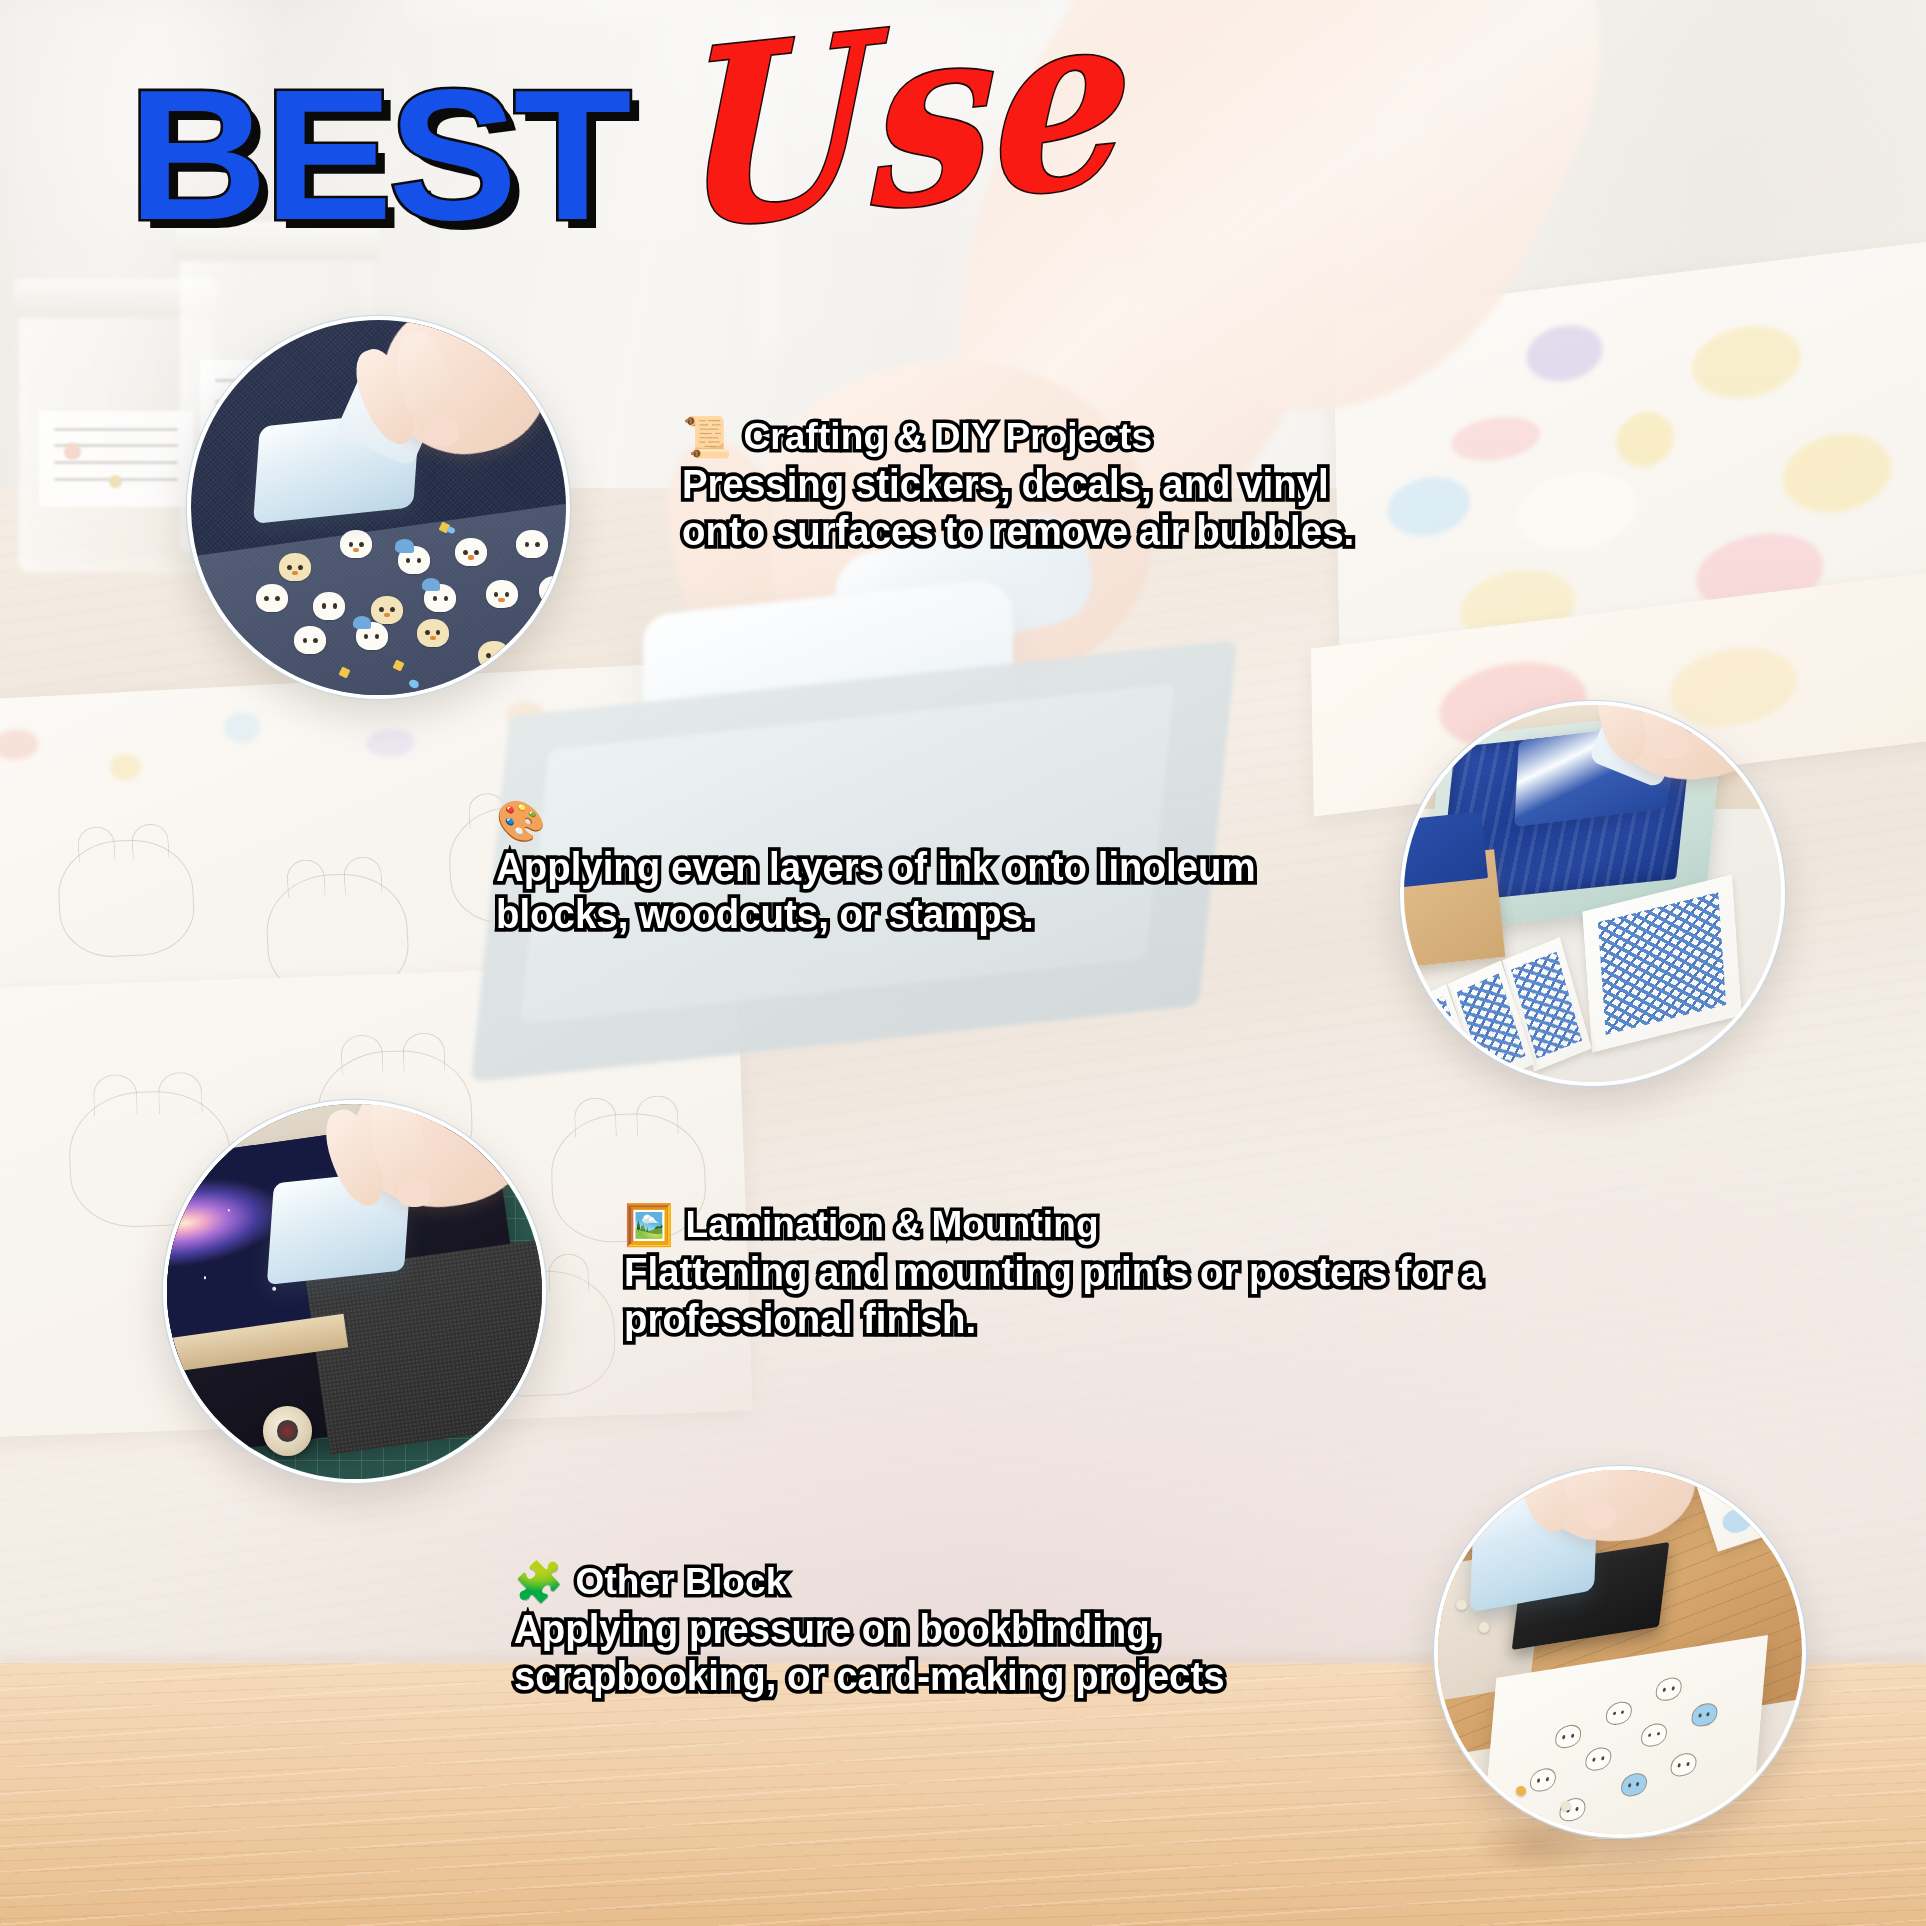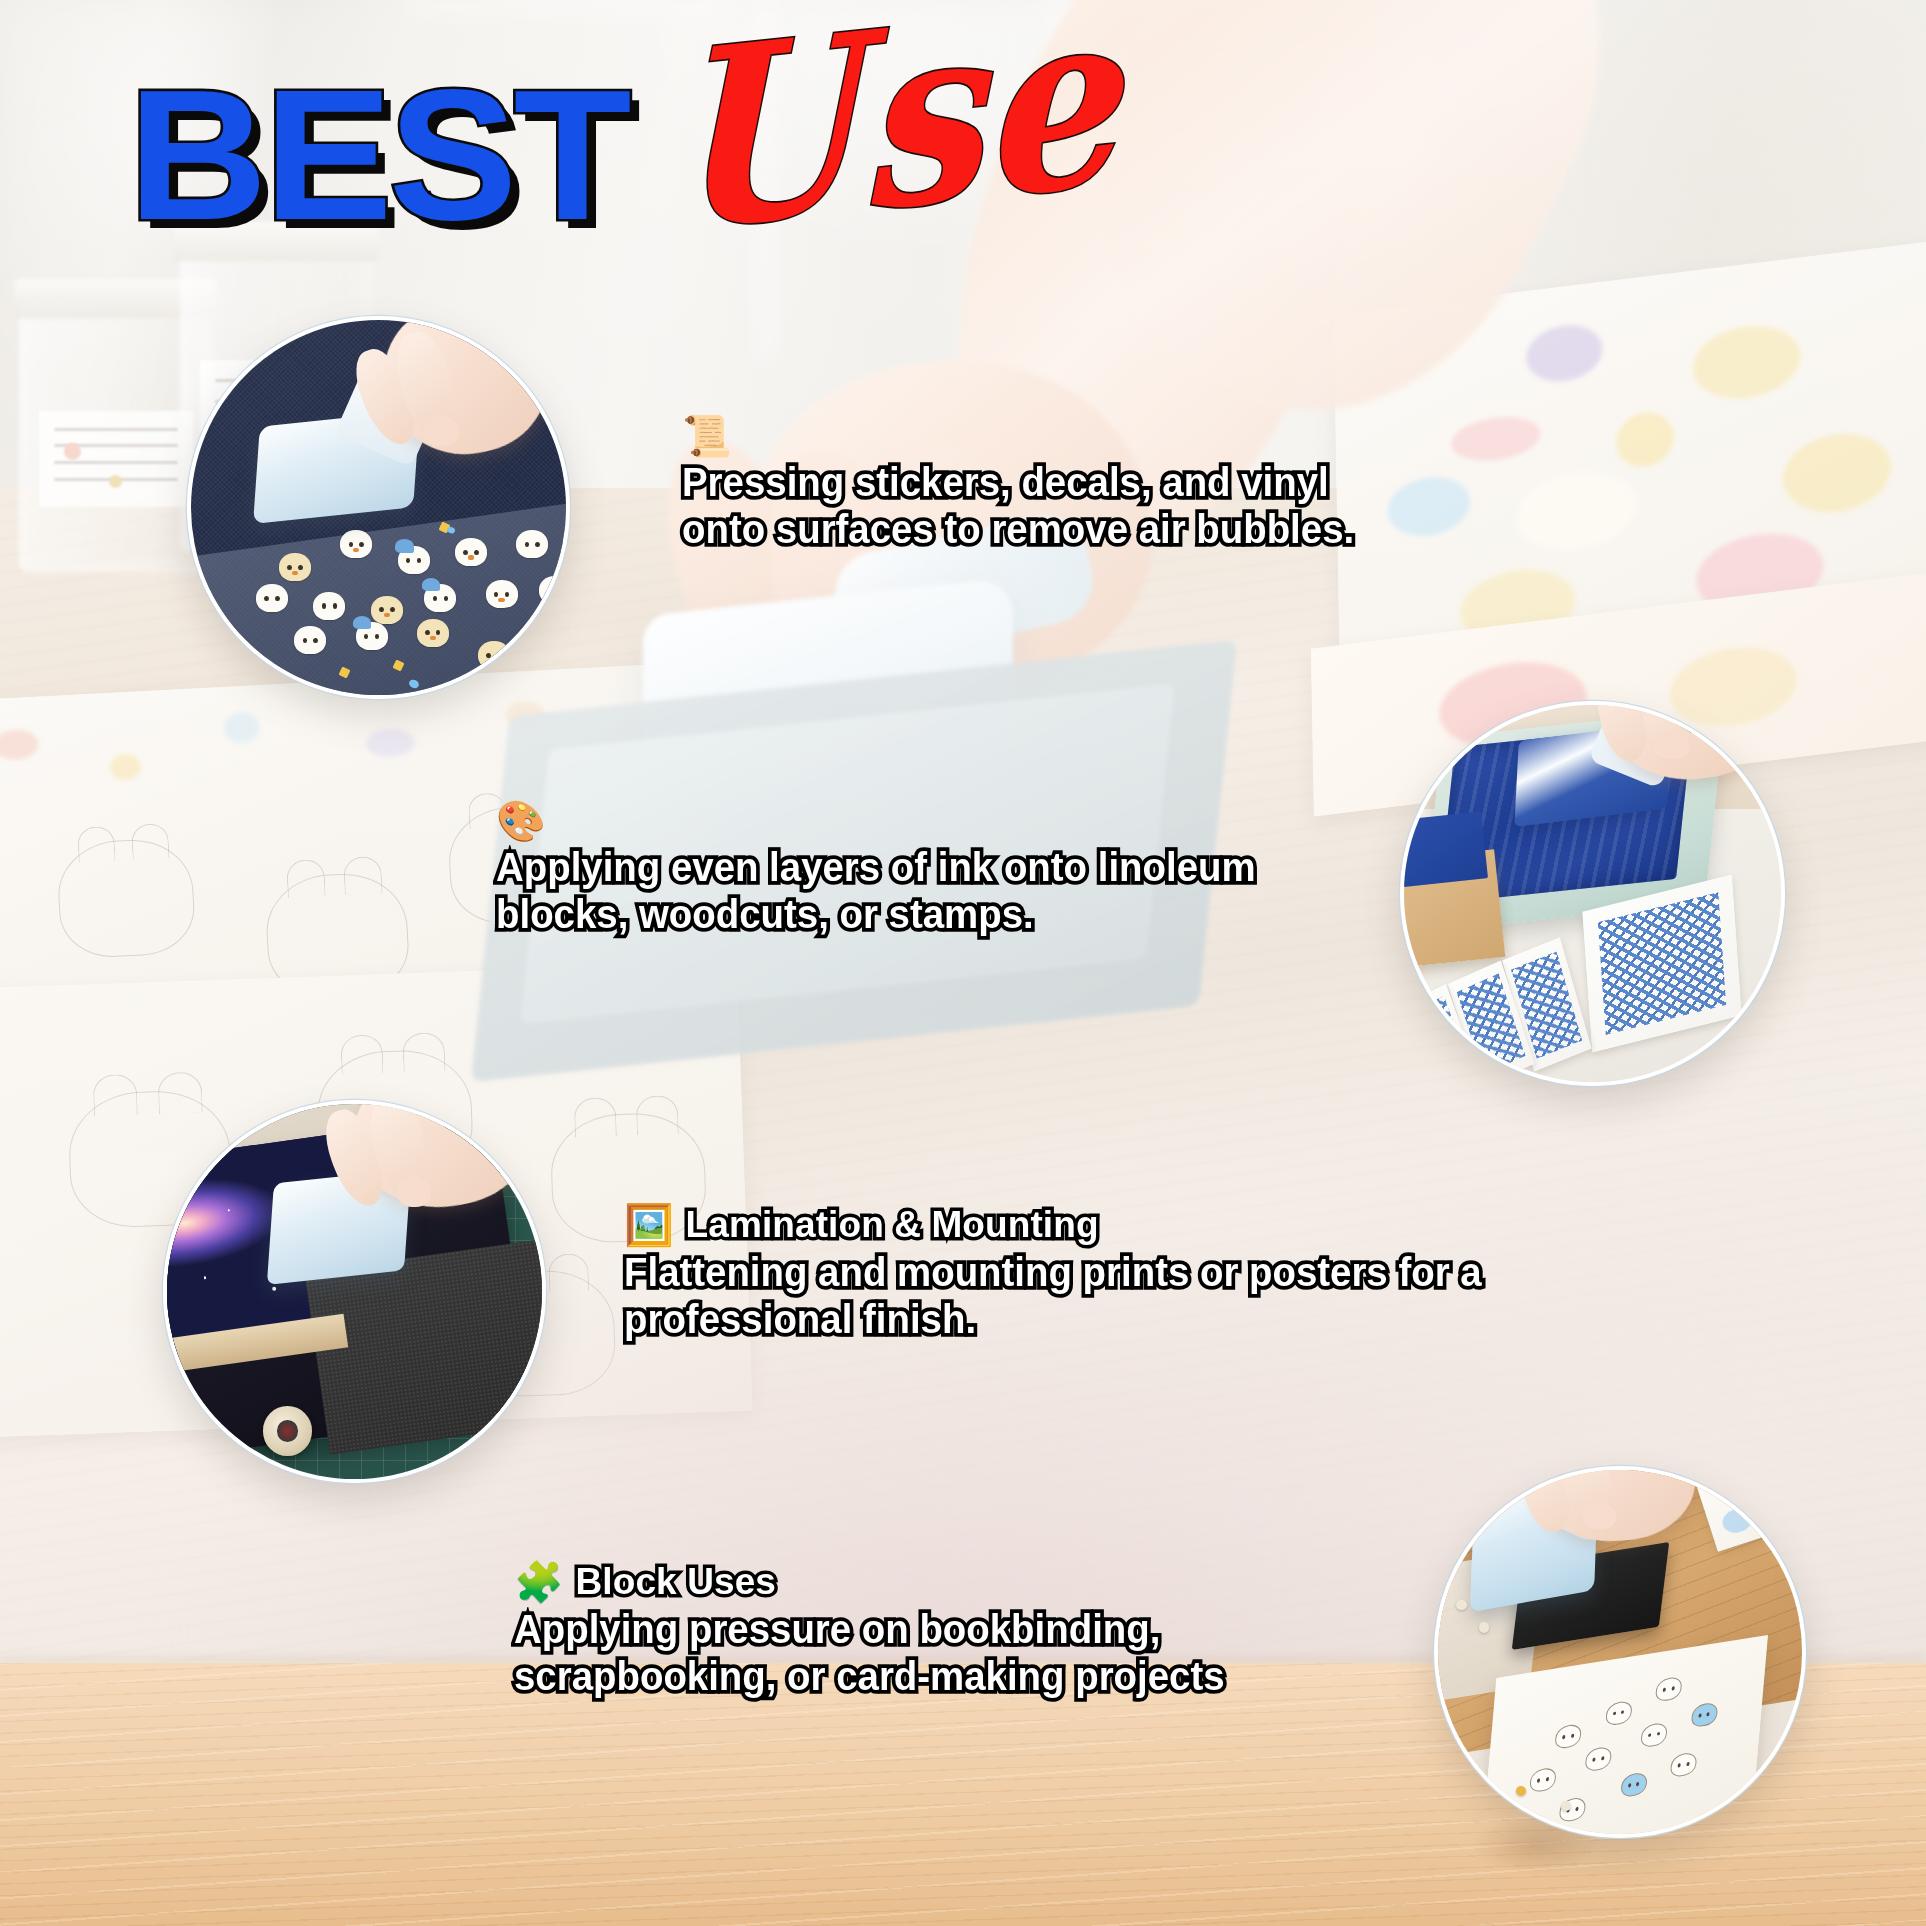--- a/index.html
+++ b/index.html
@@ -788,20 +788,21 @@
     <div class="bead" style="left:12%; top:42%;"></div>
     <div class="bead gold" style="left:22%; top:86%;"></div>
     <div class="bead" style="left:14%; top:88%;"></div>
     <div class="bead" style="left:34%; top:90%;"></div>
   </div>
 </div>
 
 <div class="block" style="left:682px; top:416px; width:899px;">
   <div class="b-head">
     <span class="emoji">📜</span>
+    <span>Crafting &amp; DIY Projects</span>
   </div>
   <div class="b-body">Pressing stickers, decals, and vinyl
 onto surfaces to remove air bubbles.</div>
 </div>
 
 <div class="block" style="left:496px; top:801px; width:899px;">
   <div class="b-head">
     <span class="emoji">🎨</span>
   </div>
   <div class="b-body">Applying even layers of ink onto linoleum
@@ -813,18 +814,18 @@
     <span class="emoji">🖼️</span>
     <span>Lamination &amp; Mounting</span>
   </div>
   <div class="b-body">Flattening and mounting prints or posters for a
 professional finish.</div>
 </div>
 
 <div class="block" style="left:514px; top:1561px; width:899px;">
   <div class="b-head">
     <span class="emoji">🧩</span>
-    <span>Block Uses</span>
+    <span>Other Block</span>
   </div>
   <div class="b-body">Applying pressure on bookbinding,
 scrapbooking, or card-making projects</div>
 </div>
 
 
 </body></html>

